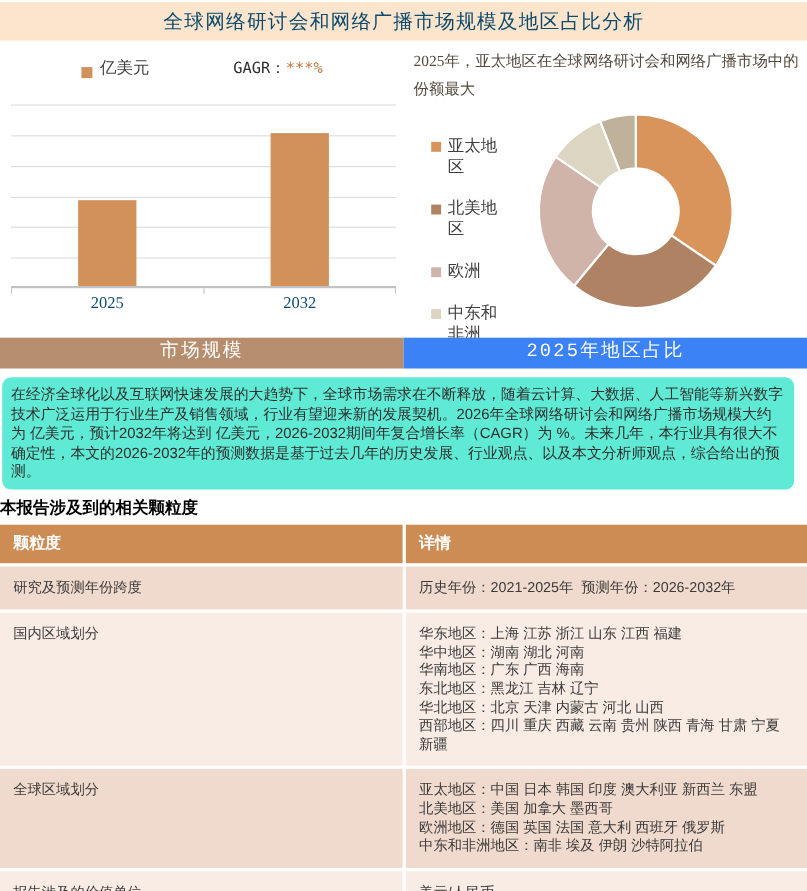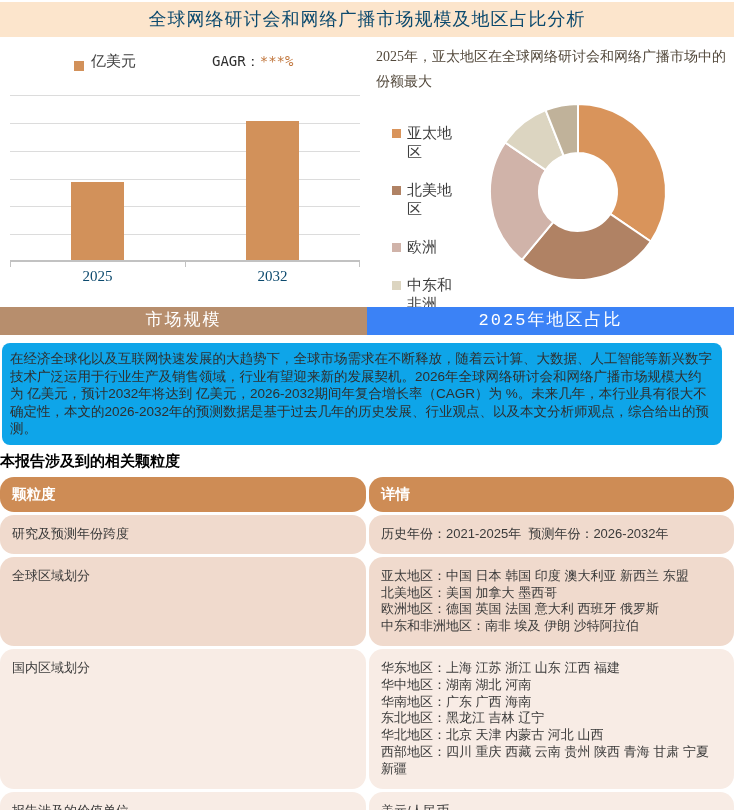--- a/index.html
+++ b/index.html
@@ -46,31 +46,31 @@
     font-size:15px; line-height:19px; color:#3E3E3E; }
   .sw { flex:0 0 9px; width:9px; height:9px; margin:5px 6px 0 0; }
   #donutSvg { margin-left:30px; flex:0 0 auto; }
   
   .band-row { display:flex; margin-top:8px; height:28px; }
   .band { width:50%; text-align:center; line-height:28px; color:#FFFFFF;
     font-family:Liberation Mono, monospace; font-size:17px; letter-spacing:2px; }
   .band-left  { background:#B78E6D; }
   .band-right { background:#3b82f6; }
   
-  .summary { margin:8px 12px 0 2px; background:#0ea5e9; border-radius:8px;
+  .summary { margin:8px 12px 0 2px; background:#5eead4; border-radius:8px;
     padding:7px 8px; font-size:13.5px; line-height:17.6px; color:#2F2F2F; }
   .table-caption { margin:7px 0 6px; 
     font-size:15px; font-weight:bold; color:#000000; }
   
   .gtable { width:734px; }
   .trow { display:grid; grid-template-columns:366px 1fr; column-gap:3px; margin-top:3px; }
   .trow.thead { margin-top:0; }
   .thead .cell { background:#CE8C55; color:#FFFFFF; font-weight:bold;
     font-size:14.5px; height:35px; line-height:35px; padding:0 0 0 12px; }
-  .cell { padding:11px 12px; font-size:13px; line-height:16.5px; color:#3A3A3A;border-radius:14px; }
+  .cell { padding:11px 12px; font-size:13px; line-height:16.5px; color:#3A3A3A; }
   .detail-cell { white-space:pre-wrap; line-height:16.8px; }
   .r-dark  .cell { background:#F0DACD; }
   .r-light .cell { background:#F8ECE5; }
   .mh38  { min-height:38px; }
   .mh138 { min-height:138px; }
   .mh82  { min-height:82px; }
   .mh43  { min-height:43px; }
 </style>
 </head>
 <body>
@@ -156,35 +156,35 @@
 
   <div class="gtable">
     <div class="trow thead">
       <div class="cell">颗粒度</div>
       <div class="cell">详情</div>
     </div>
     <div class="trow r-dark mh38">
       <div class="cell label-cell">研究及预测年份跨度</div>
       <div class="cell detail-cell">历史年份：2021-2025年  预测年份：2026-2032年</div>
     </div>
-    <div class="trow r-dark mh82">
-      <div class="cell label-cell">全球区域划分</div>
-      <div class="cell detail-cell">亚太地区：中国 日本 韩国 印度 澳大利亚 新西兰 东盟
-北美地区：美国 加拿大 墨西哥
-欧洲地区：德国 英国 法国 意大利 西班牙 俄罗斯
-中东和非洲地区：南非 埃及 伊朗 沙特阿拉伯</div>
-    </div>
     <div class="trow r-light mh138">
       <div class="cell label-cell">国内区域划分</div>
       <div class="cell detail-cell">华东地区：上海 江苏 浙江 山东 江西 福建
 华中地区：湖南 湖北 河南
 华南地区：广东 广西 海南
 东北地区：黑龙江 吉林 辽宁
 华北地区：北京 天津 内蒙古 河北 山西
 西部地区：四川 重庆 西藏 云南 贵州 陕西 青海 甘肃 宁夏 新疆</div>
+    </div>
+    <div class="trow r-dark mh82">
+      <div class="cell label-cell">全球区域划分</div>
+      <div class="cell detail-cell">亚太地区：中国 日本 韩国 印度 澳大利亚 新西兰 东盟
+北美地区：美国 加拿大 墨西哥
+欧洲地区：德国 英国 法国 意大利 西班牙 俄罗斯
+中东和非洲地区：南非 埃及 伊朗 沙特阿拉伯</div>
     </div>
     <div class="trow r-light mh43">
       <div class="cell label-cell">报告涉及的价值单位</div>
       <div class="cell detail-cell">美元/人民币</div>
     </div>
   </div>
 
 </div>
 
 </body></html>

